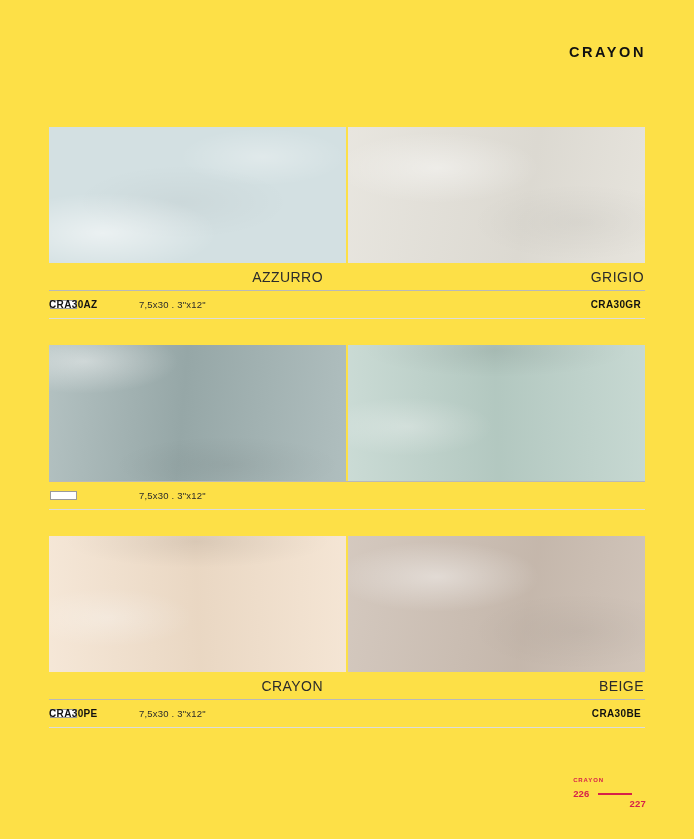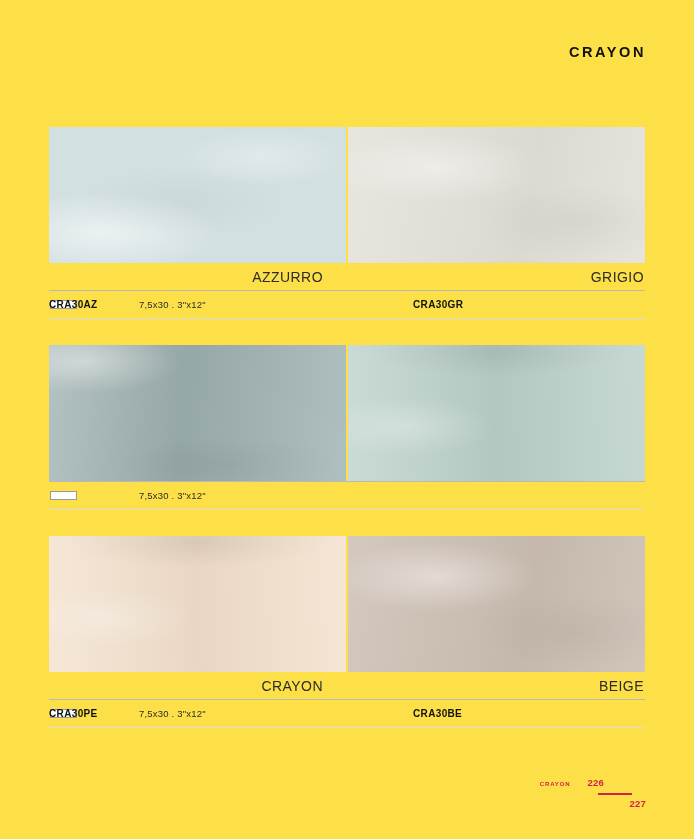--- a/index.html
+++ b/index.html
@@ -148,39 +148,40 @@
   }
   .code-cell {
     position: absolute;
     font-size: 10px;
     font-weight: bold;
     letter-spacing: .35px;
     color: #111111;
     white-space: nowrap;
   }
   .code-left  { left: 0; width: 345px; text-align: left; }
-  .code-right { right: 12px; width: 220px; }
+  .code-right { right: 4px; width: 220px; text-align: right; }
 
   
   .footer {
     position: absolute;
     right: 48px;
     bottom: 22px;
     width: 200px;
     height: 40px;
     color: #d6204a;
   }
   .footer-left-page {
     position: absolute;
     right: 42px;
     top: 0;
     display: flex;
     align-items: baseline;
-    gap: 17px;
+    gap: 5px;
     white-space: nowrap;
+    flex-direction: column;
   }
   .footer-collection {
     font-size: 6px;
     font-weight: bold;
     letter-spacing: .9px;
   }
   .footer-num-left {
     font-size: 9.5px;
     font-weight: bold;
     letter-spacing: .2px;

